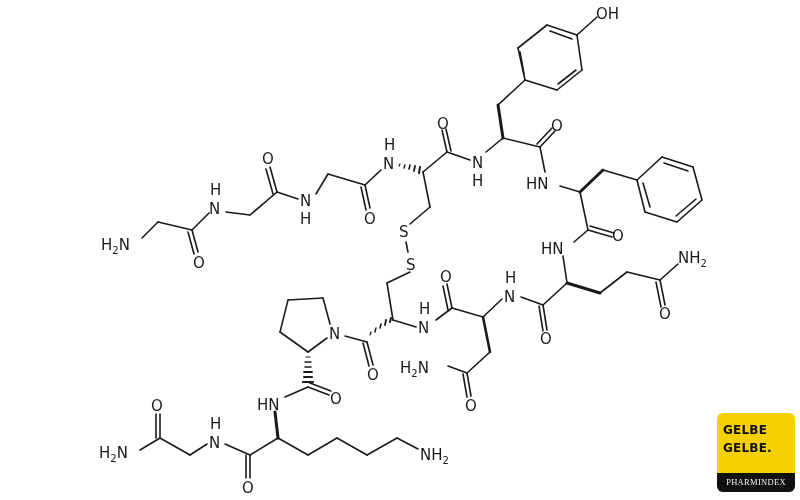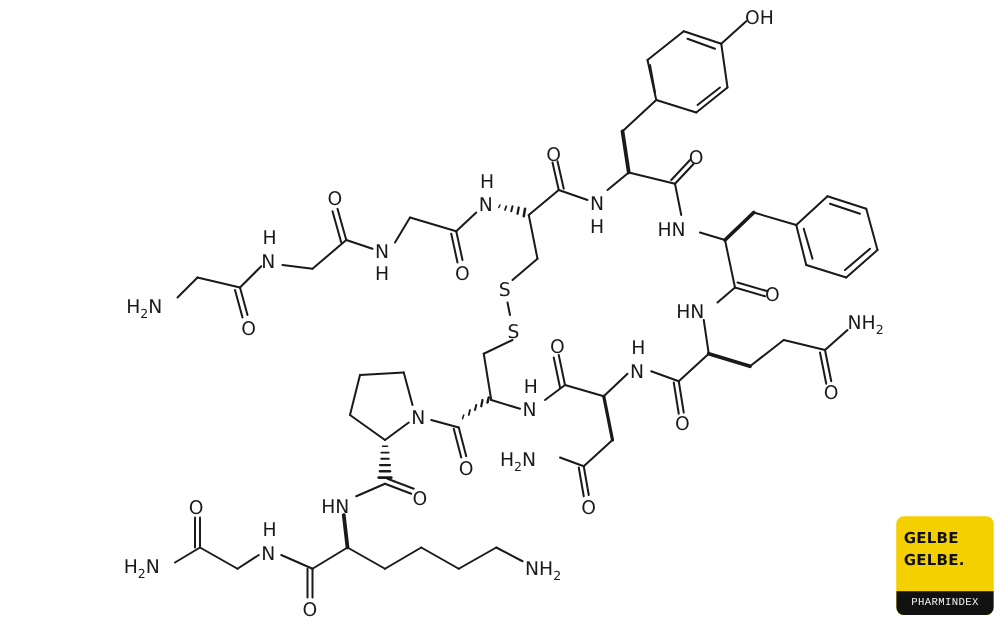--- a/index.html
+++ b/index.html
@@ -3,21 +3,21 @@
 <meta charset="utf-8">
 <style>
   html, body { margin:0; padding:0; background:#ffffff; }
   body { width:800px; height:500px; position:relative; overflow:hidden; font-family:"DejaVu Sans", sans-serif; }
   #mol { position:absolute; left:0; top:0; }
   #mol line { stroke:#1a1a1a; stroke-width:1.6; stroke-linecap:round; }
   #mol .lbl { font-family:"DejaVu Sans", sans-serif; font-size:15px; fill:#1a1a1a; }
   #mol .sub { font-size:10px; }
   .logo { position:absolute; left:717px; top:413px; width:78px; height:79px; border-radius:6px; overflow:hidden; background:#f5d000; }
   .logo-title { position:absolute; left:6px; top:8px; font-family:"DejaVu Sans", sans-serif; font-weight:bold; font-size:12px; line-height:18px; color:#111; letter-spacing:0.2px; }
-  .logo-bar { position:absolute; left:0; bottom:0; width:100%; height:19px; background:#111; color:#f2f2f2; font-family:Liberation Mono, monospace; font-size:8.5px; line-height:19px; text-align:center; letter-spacing:0.3px; }
+  .logo-bar { position:absolute; left:0; bottom:0; width:100%; height:19px; background:#111; color:#f2f2f2; font-family:Liberation Serif, serif; font-size:8.5px; line-height:19px; text-align:center; letter-spacing:0.3px; }
 </style>
 </head>
 <body>
 
 <svg id="mol" width="800" height="500" viewBox="0 0 800 500">
 
   <g>
     <line x1="142" y1="238" x2="158" y2="222"></line>
     <line x1="158" y1="222" x2="192" y2="230"></line>
     <line x1="192" y1="230" x2="198" y2="252"></line>

